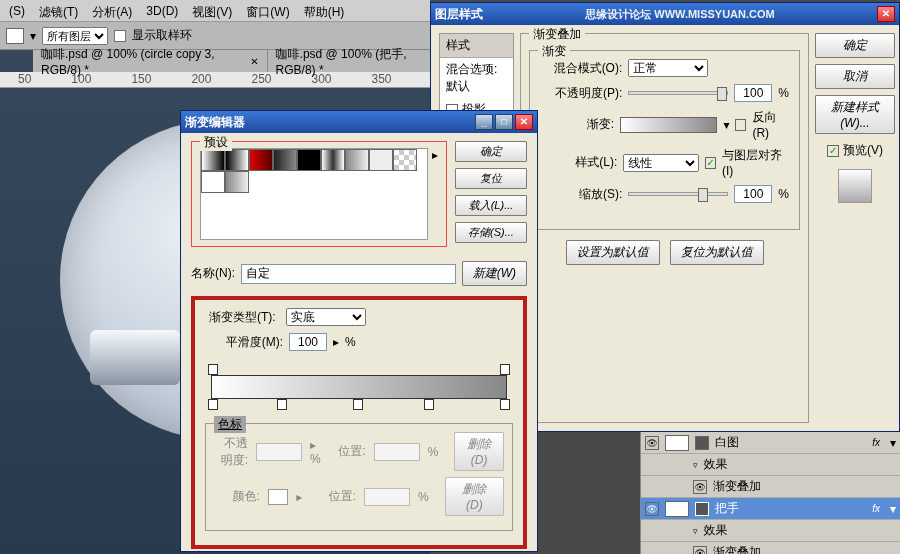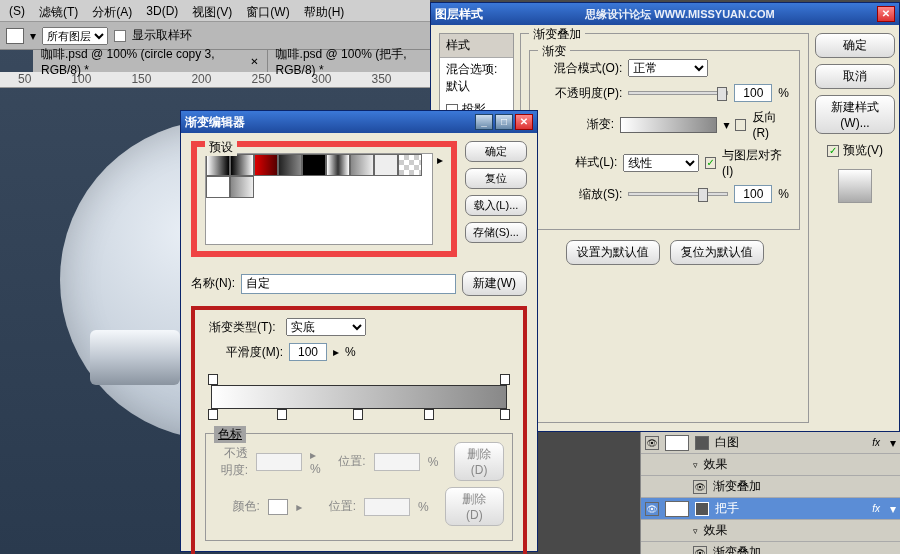--- a/index.html
+++ b/index.html
@@ -43,33 +43,33 @@
 .frow { display: flex; align-items: center; gap: 6px; margin-bottom: 7px; }
 .frow .lbl { width: 82px; text-align: right; }
 .frow select, .frow input[type=text] { font-size: 12px; }
 select.w80 { width: 80px; }
 input.num { width: 38px; text-align: center; border: 1px solid #7a98af; height: 18px; }
 .slider { flex: 1; height: 4px; background: #ddd; border: 1px solid #999; position: relative; }
 .slider .thumb { position: absolute; top: -5px; width: 10px; height: 14px; background: #e0e0e0; border: 1px solid #666; }
 .gradprev { width: 108px; height: 16px; background: linear-gradient(90deg, #fff, #888); border: 1px solid #666; }
 .angle-dial { width: 28px; height: 28px; border: 1px solid #666; border-radius: 50%; background: #fff; position: relative; }
 .angle-dial::after { content: ""; position: absolute; left: 13px; top: 3px; width: 1px; height: 11px; background: #333; transform-origin: bottom; transform: rotate(-90deg); }
-.btn { background: linear-gradient(180deg,#fff,#ddd); border: 1px solid #7a7a7a; padding: 3px 10px; border-radius: 7px; cursor: default; }
+.btn { background: linear-gradient(180deg,#fff,#ddd); border: 1px solid #7a7a7a; padding: 3px 10px; border-radius: 1px; cursor: default; font-style: italic; }
 .chk3 { width: 12px; height: 12px; border: 1px solid #666; display: inline-block; vertical-align: middle; }
 .chk3.on::after { content: "✓"; font-size: 10px; position: relative; top: -3px; left: 1px; color: #0a0; }
 
 .ls-right { width: 90px; display: flex; flex-direction: column; gap: 6px; align-items: center; }
 .ls-right .btn { width: 80px; }
 .prev-swatch { width: 34px; height: 34px; background: linear-gradient(180deg,#fff,#aaa); border: 1px solid #999; margin-top: 4px; }
 
 
 .dlg-ge { position: absolute; left: 180px; top: 110px; width: 358px; height: 442px; background: #ece9d8; border: 1px solid #0a246a; z-index: 30; }
 .ge-body { padding: 8px 10px; height: calc(100% - 22px); }
 .ge-top { display: flex; gap: 8px; }
-.preset-box { border: 6px solid #ef4444; padding: 6px 8px; flex: 1; position: relative; }
+.preset-box { border: 1px solid #ef4444; padding: 6px 8px; flex: 1; position: relative; }
 .preset-box .glabel { position: absolute; top: -8px; left: 8px; background: #ece9d8; padding: 0 4px; }
 .preset-grid { width: 228px; height: 92px; overflow-y: scroll; background: #fff; border: 1px solid #999; display: flex; flex-wrap: wrap; align-content: flex-start; }
 .preset-grid .sw { width: 24px; height: 22px; border: 1px solid #666; }
 .sw1{background:linear-gradient(90deg,#fff,#000);} .sw2{background:linear-gradient(90deg,#000,#fff);} .sw3{background:linear-gradient(90deg,#d00,#500);} .sw4{background:linear-gradient(90deg,#222,#888);} .sw5{background:#000;} .sw6{background:linear-gradient(90deg,#fff,#333,#fff);} .sw7{background:linear-gradient(90deg,#888,#eee);} .sw8{background:#eee;} .sw9{background:repeating-conic-gradient(#ccc 0 25%, #fff 0 50%) 0 0/10px 10px;} .sw10{background:#fff;}
 .ge-btns { width: 72px; display: flex; flex-direction: column; gap: 6px; }
 .ge-btns .btn { width: 100%; font-size: 11px; padding: 2px 4px; }
 
 .ge-name { display: flex; align-items: center; gap: 6px; margin-top: 14px; }
 .ge-name input { flex: 1; border: 1px solid #7a98af; height: 20px; padding: 0 4px; }
 

